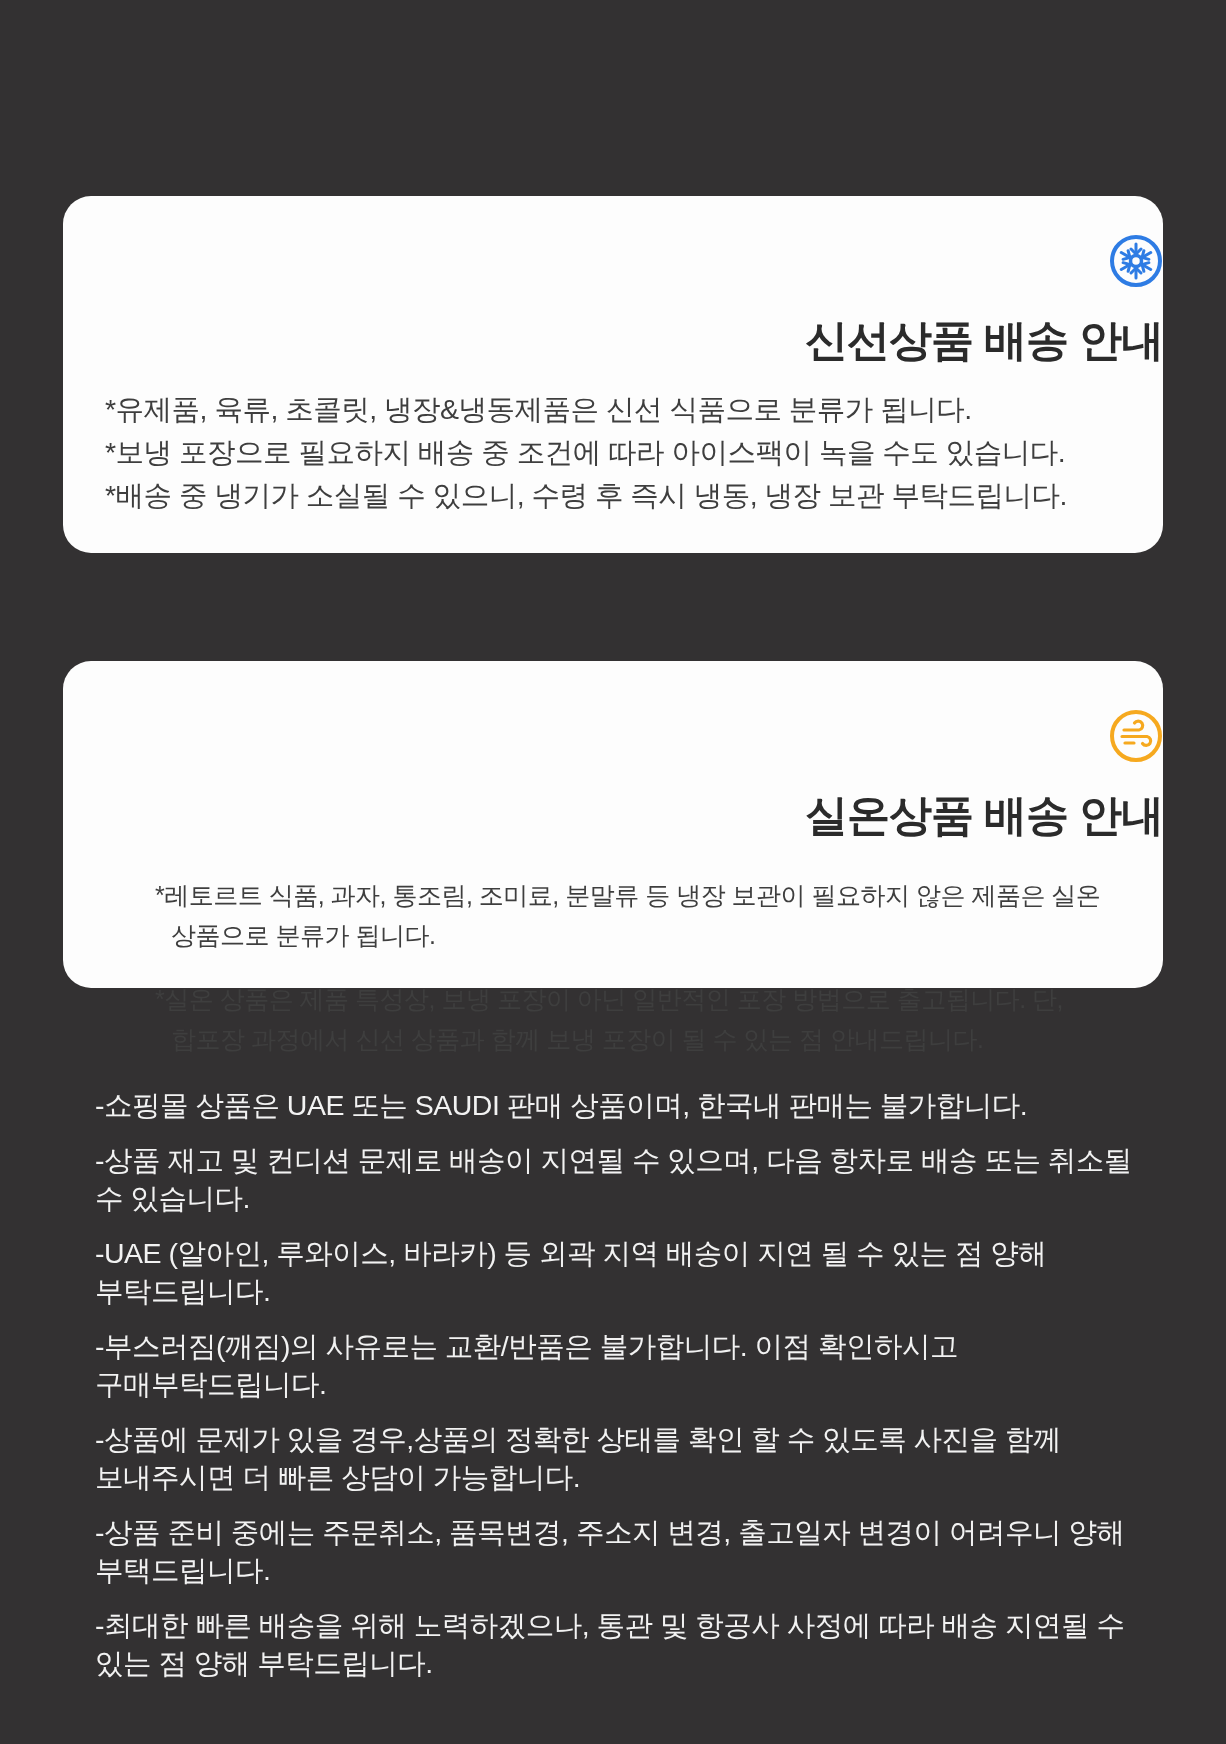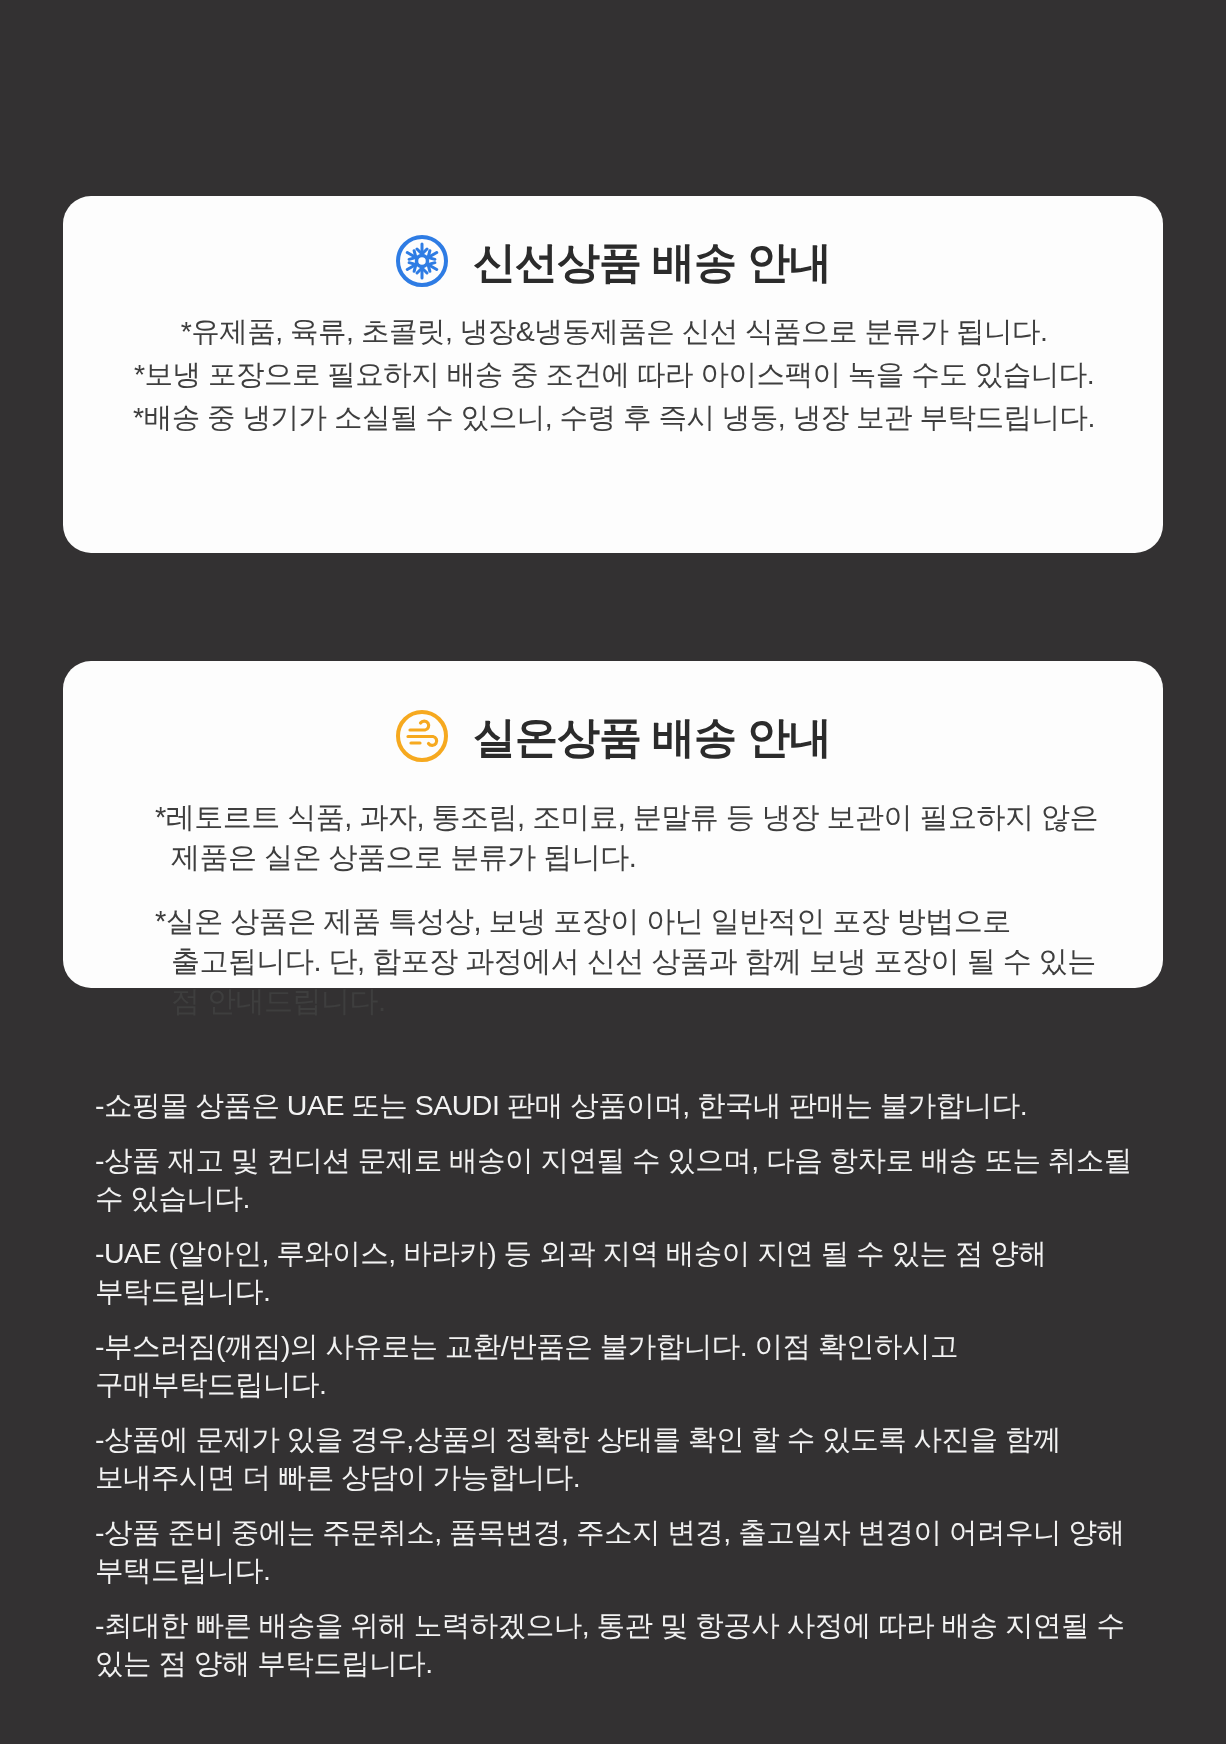--- a/index.html
+++ b/index.html
@@ -25,50 +25,50 @@
   
   .card{
     position:absolute;left:63px;width:1100px;
     background:#fdfdfd;border-radius:28px;
     box-sizing:border-box;
   }
   .card-fresh{top:196px;height:357px;}
   .card-room{top:661px;height:327px;}
 
   .card-header{
-    display:flex;justify-content:center;align-items:flex-start;gap:24px;
+    display:flex;justify-content:center;align-items:flex-end;gap:24px;flex-direction:column;
   }
   .card-fresh .card-header{margin-top:38px;}
   .card-room .card-header{margin-top:48px;}
   .card-title{
     color:#2b2b2b;font-size:43px;font-weight:800;letter-spacing:-1px;
   }
 
   .icon-circle{
     width:54px;height:54px;flex:0 0 54px;
     display:flex;align-items:center;justify-content:center;
   }
 
   
   .fresh-list{
     margin-top:24px;padding:0 40px 0 42px;
     display:flex;flex-direction:column;gap:12px;
   }
   .fresh-list .list-item{
     color:#3e3e3e;font-size:28.5px;line-height:31px;
-    letter-spacing:-0.5px;word-break:keep-all;text-align:center;
+    letter-spacing:-0.5px;word-break:keep-all;
   }
 
   
   .room-list{
     margin-top:30px;padding:0 58px 0 92px;
     display:flex;flex-direction:column;gap:24px;
   }
   .room-list .list-item{
-    color:#3e3e3e;font-size:29px;line-height:40px;
+    color:#3e3e3e;font-size:25px;line-height:40px;
     letter-spacing:-0.5px;word-break:keep-all;
     padding-left:16px;text-indent:-16px;
   }
 
   
   .notes{
     position:absolute;left:95px;top:1086px;width:1045px;
     display:flex;flex-direction:column;gap:17px;
   }
   .note-item{

